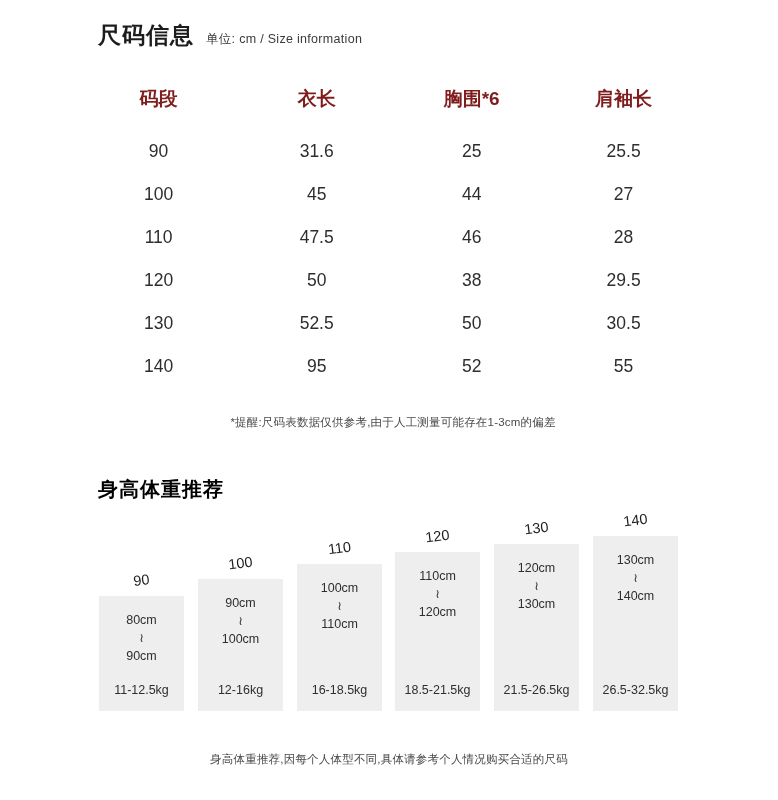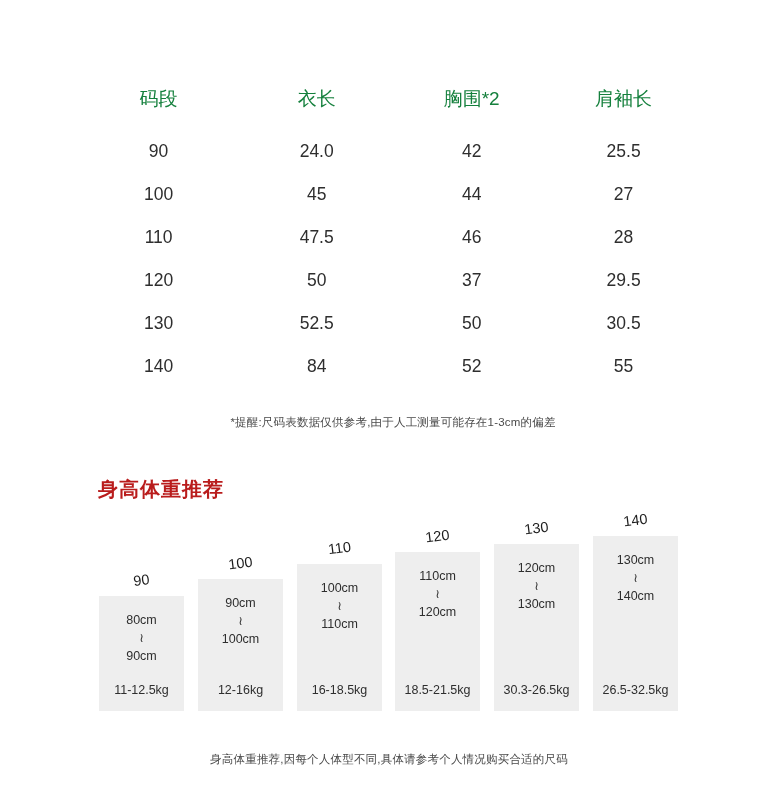--- a/index.html
+++ b/index.html
@@ -44,22 +44,22 @@
   
   .size-table {
     position: absolute;
     left: 78px;
     top: 80px;
     width: 620px;
     border-collapse: collapse;
   }
   .size-table th {
     font-size: 19px;
-    font-weight: normal;
-    color: #15803d;
+    font-weight: bold;
+    color: #7f1d1d;
     padding: 6px 0 18px 0;
     text-align: center;
   }
   .size-table td {
     font-size: 17.5px;
     color: #2e2e2e;
     padding: 11px 0;
     text-align: center;
   }
   .size-table col.c0 { width: 26%; }
@@ -80,21 +80,21 @@
   }
 
   
   .rec-title {
     position: absolute;
     left: 98px;
     top: 476px;
     font-size: 20px;
     font-weight: bold;
     letter-spacing: 1px;
-    color: #b91c1c;
+    color: #000000;
   }
 
   .bars {
     position: absolute;
     left: 99px;
     top: 536px;
     width: 580px;
     height: 175px;
   }
   .bar {
@@ -143,70 +143,74 @@
     font-size: 11.5px;
     color: #4a4a4a;
     letter-spacing: 0.2px;
   }
 </style>
 </head>
 <body>
 
 <div class="page">
 
+  <div class="size-header">
+    <span class="size-title">尺码信息</span>
+    <span class="size-sub">单位: cm / Size information</span>
+  </div>
 
   <table class="size-table">
     <colgroup>
       <col class="c0">
         <col class="c1">
         <col class="c2">
         <col class="c3">
     </colgroup>
     <thead>
       <tr>
         <th>码段</th>
         <th>衣长</th>
-        <th>胸围*2</th>
+        <th>胸围*6</th>
         <th>肩袖长</th>
       </tr>
     </thead>
     <tbody>
       <tr>
         <td>90</td>
-        <td>24.0</td>
-        <td>42</td>
+        <td>31.6</td>
+        <td>25</td>
         <td>25.5</td>
       </tr>
       <tr>
         <td>100</td>
         <td>45</td>
         <td>44</td>
         <td>27</td>
       </tr>
       <tr>
         <td>110</td>
         <td>47.5</td>
         <td>46</td>
         <td>28</td>
       </tr>
       <tr>
         <td>120</td>
         <td>50</td>
-        <td>37</td>
+        <td>38</td>
         <td>29.5</td>
       </tr>
       <tr>
         <td>130</td>
         <td>52.5</td>
         <td>50</td>
         <td>30.5</td>
       </tr>
       <tr>
         <td>140</td>
-        <td>84</td>
+        <td>95</td>
         <td>52</td>
         <td>55</td>
       </tr>
     </tbody>
   </table>
 
   <div class="table-note">*提醒:尺码表数据仅供参考,由于人工测量可能存在1-3cm的偏差</div>
 
   <div class="rec-title">身高体重推荐</div>
 
@@ -242,21 +246,21 @@
 ≀
 120cm</div>
       <div class="bar-weight">18.5-21.5kg</div>
     </div>
 
     <div class="bar" style="left:395px;height:167px;">
       <div class="bar-label" style="top:-24px;">130</div>
       <div class="bar-height">120cm
 ≀
 130cm</div>
-      <div class="bar-weight">30.3-26.5kg</div>
+      <div class="bar-weight">21.5-26.5kg</div>
     </div>
 
     <div class="bar" style="left:494px;height:175px;">
       <div class="bar-label" style="top:-24px;">140</div>
       <div class="bar-height">130cm
 ≀
 140cm</div>
       <div class="bar-weight">26.5-32.5kg</div>
     </div>
 

